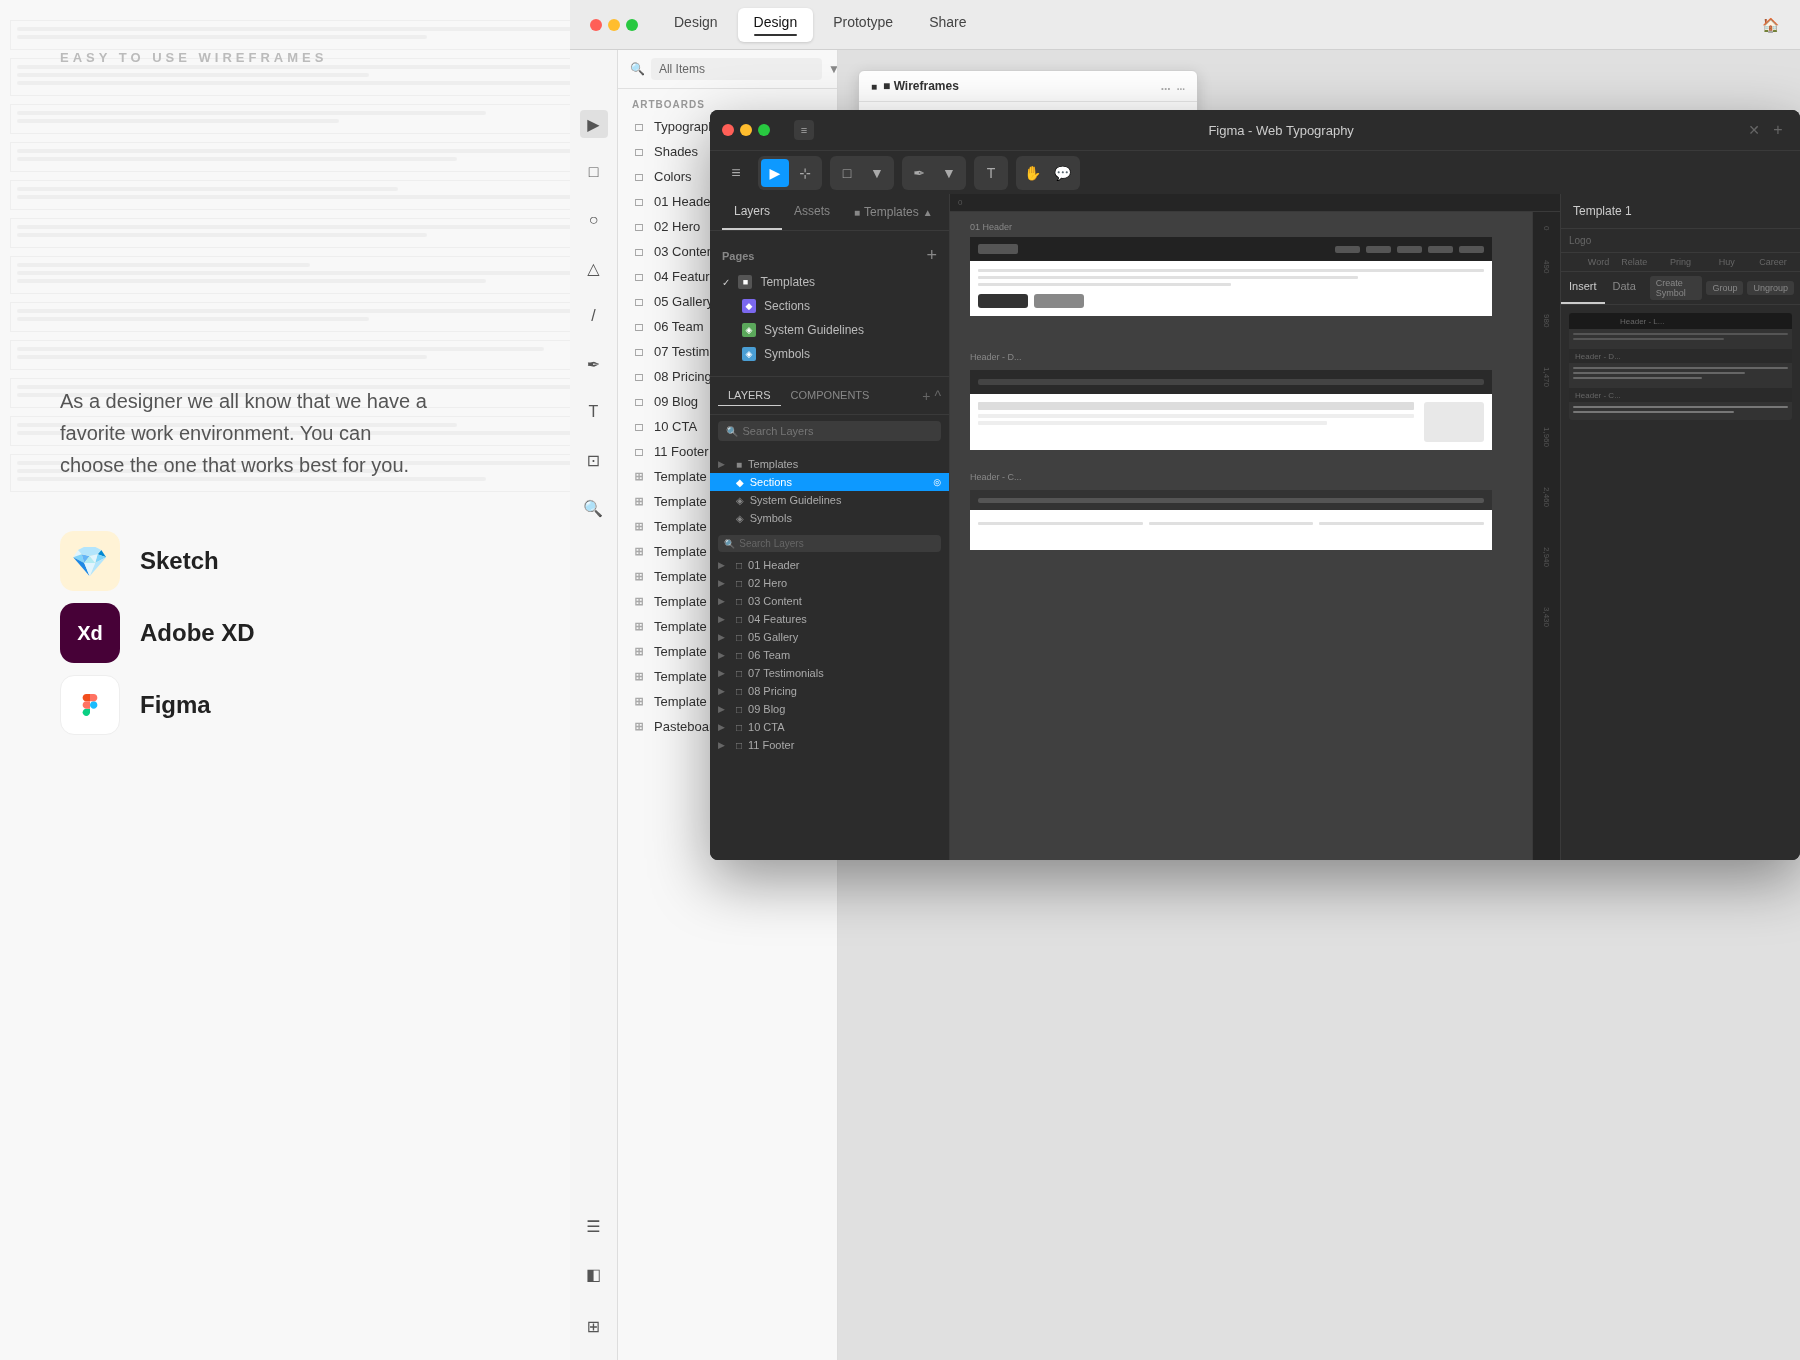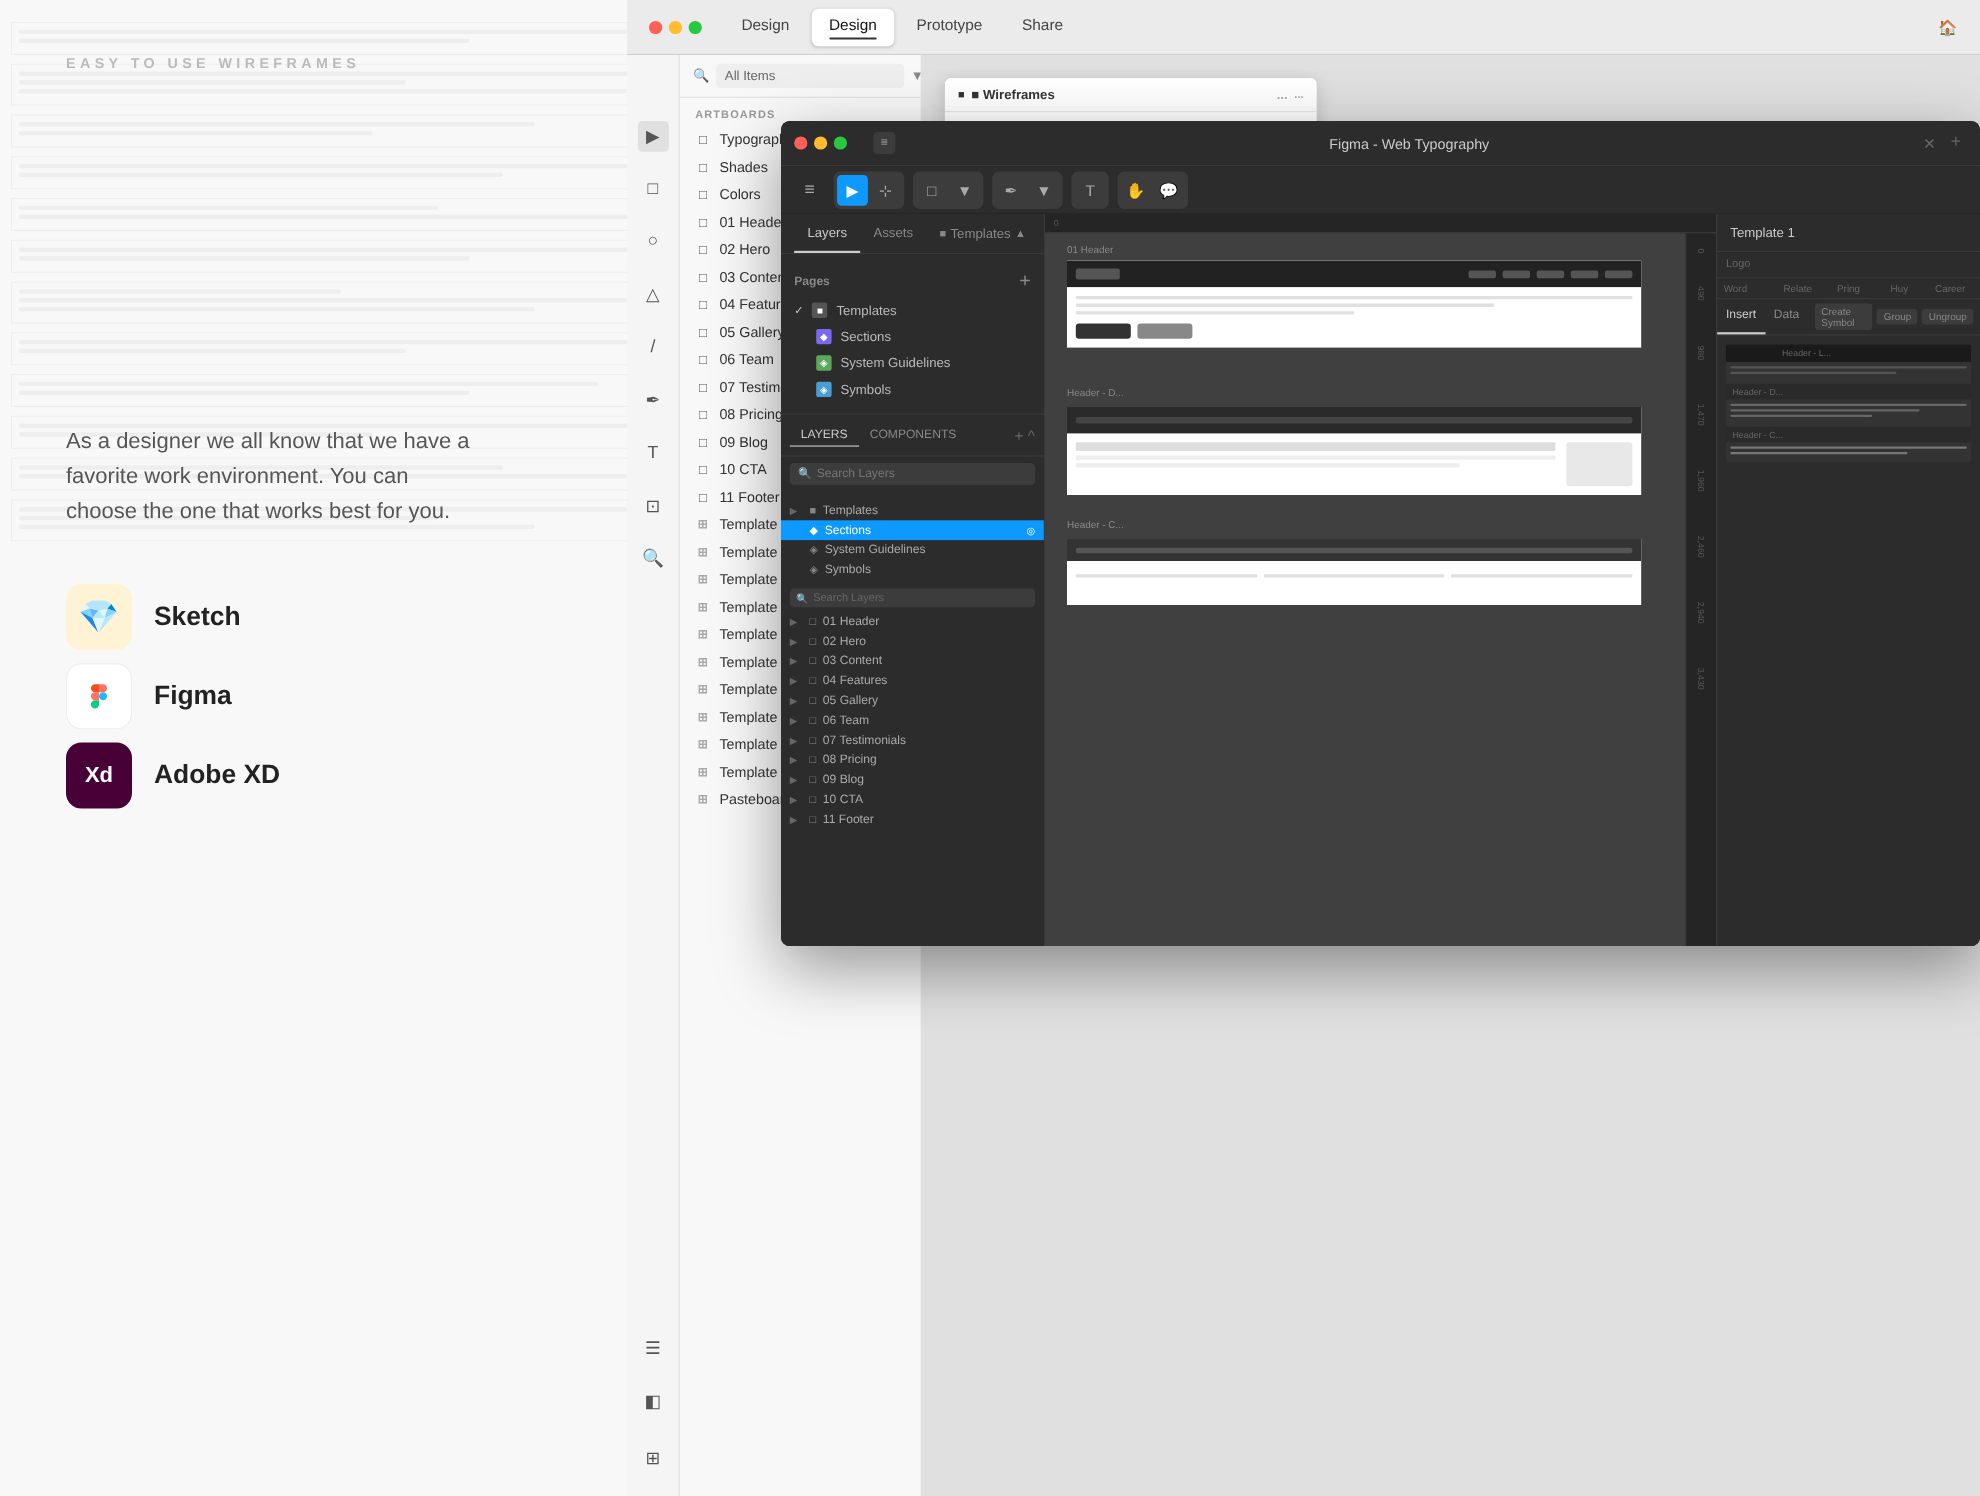--- a/index.html
+++ b/index.html
@@ -658,34 +658,34 @@
 
     <div style="margin-top: 310px;">
       <p class="hero-sub">As a designer we all know that we have a favorite work environment. You can choose the one that works best for you.</p>
 
       <div class="software-list">
         <div class="software-item">
           <div class="software-icon sketch-icon">💎</div>
           <span class="software-name">Sketch</span>
         </div>
         <div class="software-item">
+          <div class="software-icon xd-icon">Xd</div>
+          <span class="software-name">Adobe XD</span>
+        </div>
+        <div class="software-item">
           <div class="software-icon figma-icon" style="font-size:28px;">
             <svg width="28" height="28" viewBox="0 0 38 57" fill="none">
               <path d="M19 28.5C19 24.36 22.36 21 26.5 21C30.64 21 34 24.36 34 28.5C34 32.64 30.64 36 26.5 36C22.36 36 19 32.64 19 28.5Z" fill="#1ABCFE"></path>
               <path d="M4 43.5C4 39.36 7.36 36 11.5 36H19V43.5C19 47.64 15.64 51 11.5 51C7.36 51 4 47.64 4 43.5Z" fill="#0ACF83"></path>
               <path d="M19 6V21H26.5C30.64 21 34 17.64 34 13.5C34 9.36 30.64 6 26.5 6H19Z" fill="#FF7262"></path>
               <path d="M4 13.5C4 17.64 7.36 21 11.5 21H19V6H11.5C7.36 6 4 9.36 4 13.5Z" fill="#F24E1E"></path>
               <path d="M4 28.5C4 32.64 7.36 36 11.5 36H19V21H11.5C7.36 21 4 24.36 4 28.5Z" fill="#FF7262"></path>
             </svg>
           </div>
           <span class="software-name">Figma</span>
-        </div>
-        <div class="software-item">
-          <div class="software-icon xd-icon">Xd</div>
-          <span class="software-name">Adobe XD</span>
         </div>
       </div>
     </div>
   </div>
 </div>
 
 <div class="right-panel">
 
   <div style="position:absolute; top:0; left:0; right:0; bottom:0; background:#e8e8e8;">
 
@@ -1214,21 +1214,21 @@
           </div>
         </div>
       </div>
 
       <div class="figma-right-sidebar">
         <div class="figma-right-header">
           <span>Template 1</span>
         </div>
         <div style="padding:6px 8px; border-bottom:1px solid #3a3a3a; font-size:10px; color:#666;">Logo</div>
         <div style="display:flex; gap:4px; padding:4px 6px; border-bottom:1px solid #3a3a3a;">
-          <div style="flex:1; text-align:left; font-size:9px; color:#666;">Word</div>
+          <div style="flex:1; text-align:right; font-size:9px; color:#666;">Word</div>
           <div style="flex:1; text-align:center; font-size:9px; color:#666;">Relate</div>
           <div style="flex:1; text-align:center; font-size:9px; color:#666;">Pring</div>
           <div style="flex:1; text-align:center; font-size:9px; color:#666;">Huy</div>
           <div style="flex:1; text-align:center; font-size:9px; color:#666;">Career</div>
         </div>
 
         <div class="figma-right-tabs">
           <div class="figma-right-tab active">Insert</div>
           <div class="figma-right-tab">Data</div>
           <div style="flex:1;"></div>

